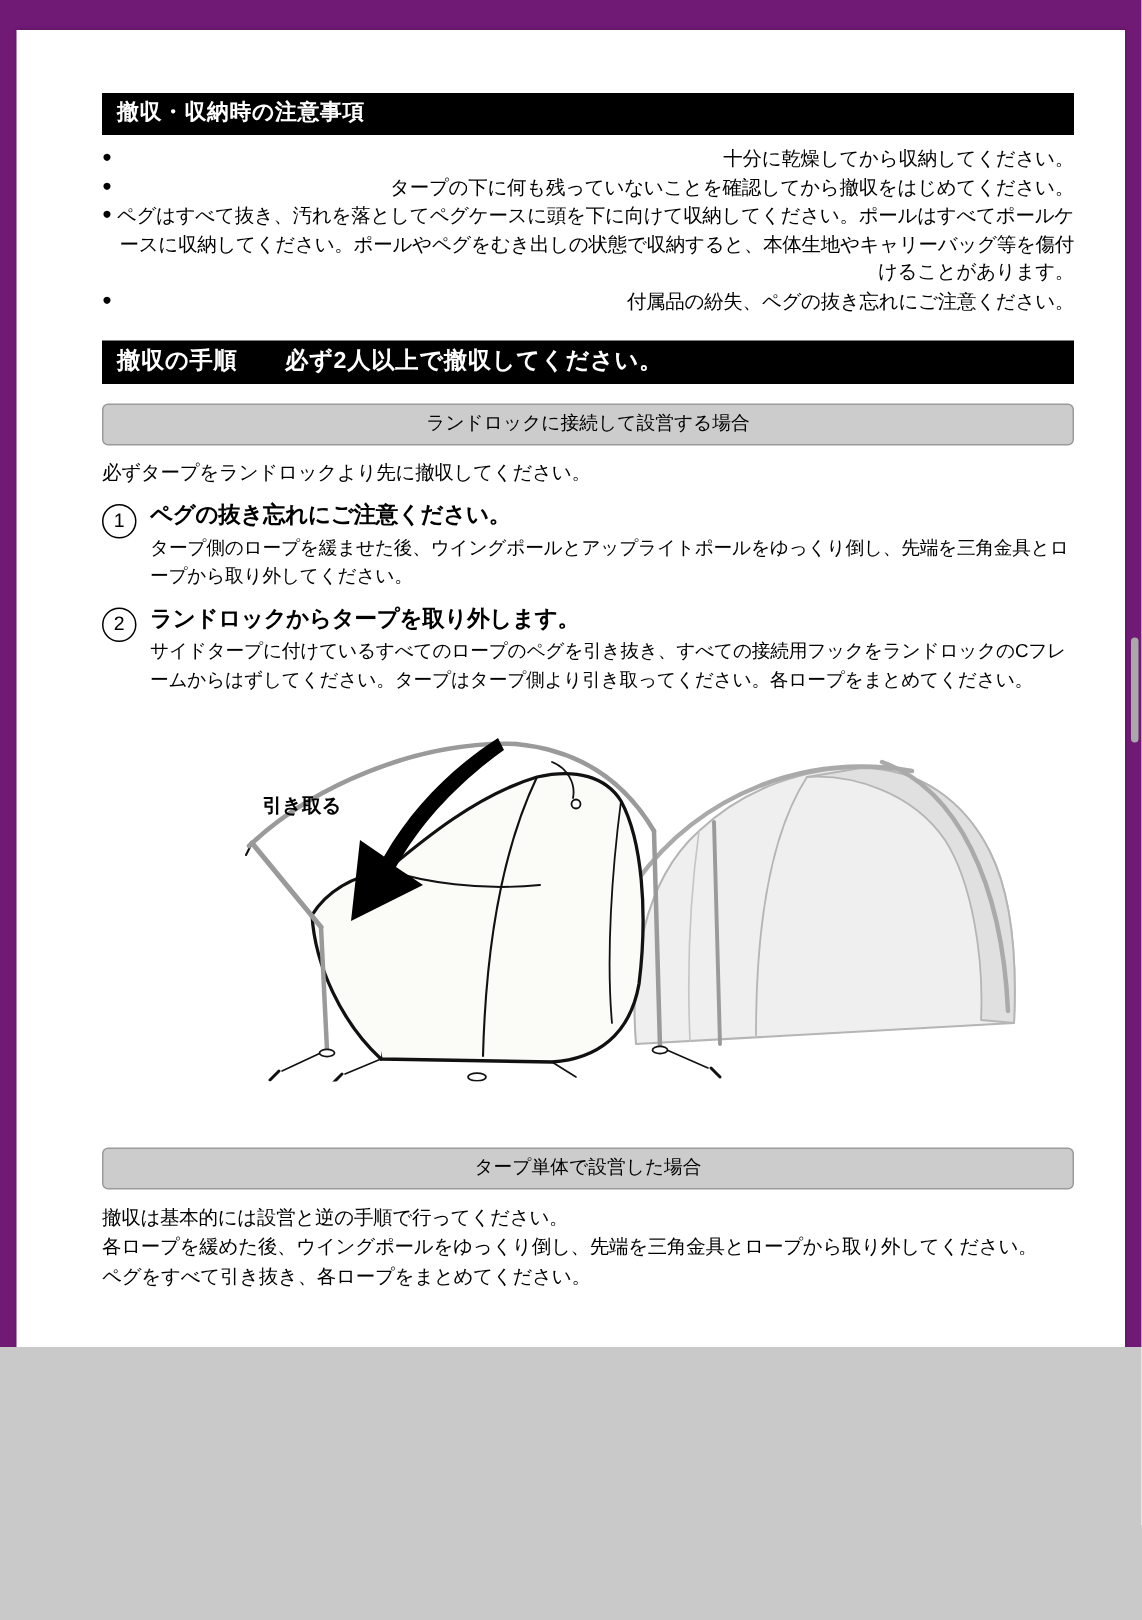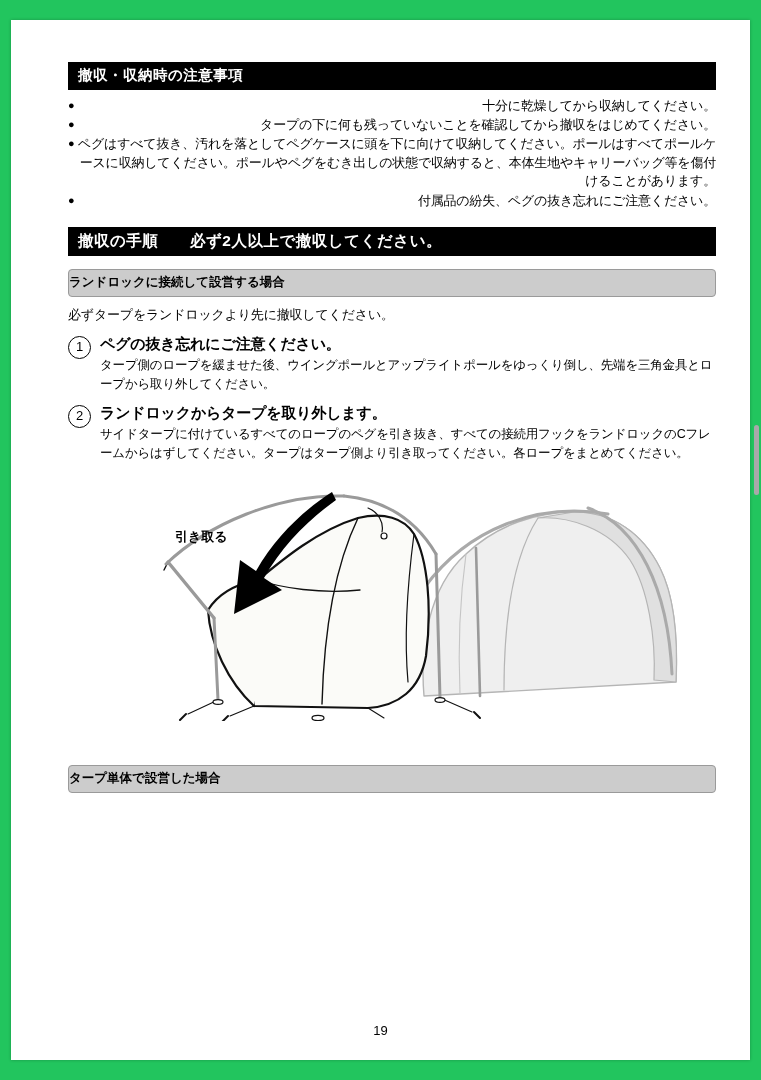--- a/index.html
+++ b/index.html
@@ -4,22 +4,22 @@
 <style>
   html, body {
     margin: 0;
     padding: 0;
     background: #c9c9c9;
     font-family: "Liberation Sans", sans-serif;
   }
   .viewport {
     position: relative;
     width: 761px;
-    height: 1080px;
-    background: #22c55e;
+    height: 898px;
+    background: #701a75;
     overflow: hidden;
   }
   .page {
     position: absolute;
     left: 11px;
     top: 20px;
     width: 739px;
     height: 1040px;
     background: #ffffff;
     box-shadow: 0 0 3px rgba(0,0,0,0.25);
@@ -71,25 +71,24 @@
     flex: 1 1 auto;
     letter-spacing: -0.2px;
     text-align: right;
   }
 
   .bar-gray {
     margin-top: 13px;
     background: #cccccc;
     border: 1px solid #9a9a9a;
     border-radius: 4px;
-    text-align: left;
+    text-align: center;
     font-size: 12.5px;
     padding: 4px 0 5px 0;
     color: #000;
-    font-weight: bold;
   }
   .bar-gray.second {
     margin-top: 44px;
   }
 
   .lead {
     margin-top: 9px;
     font-size: 13px;
     letter-spacing: -0.2px;
   }
@@ -277,18 +276,23 @@
 
           <g>
             <path d="M268 32 C 240 52, 214 78, 196 110 L 214 122 L 166 146 L 172 92 L 188 103 C 208 68, 236 42, 264 24 Z" fill="#000"></path>
           </g>
         </svg>
         <div class="fig-label">引き取る</div>
       </div>
 
       <div class="bar-gray second">タープ単体で設営した場合</div>
 
+      <div class="tail">
+        <div>撤収は基本的には設営と逆の手順で行ってください。</div>
+        <div>各ロープを緩めた後、ウイングポールをゆっくり倒し、先端を三角金具とロープから取り外してください。</div>
+        <div>ペグをすべて引き抜き、各ロープをまとめてください。</div>
+      </div>
 
     </div>
 
     <div class="page-number">19</div>
   </div>
 </div>
 
 </body></html>

